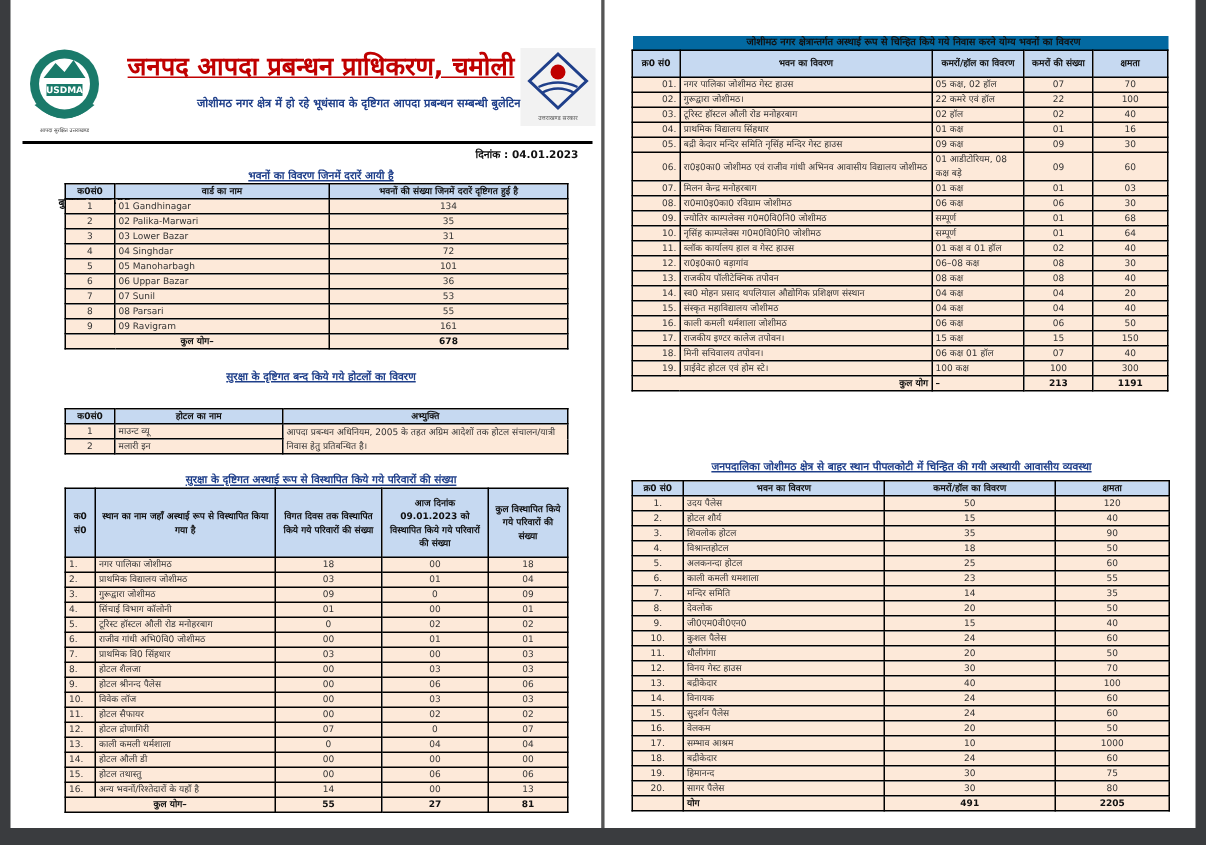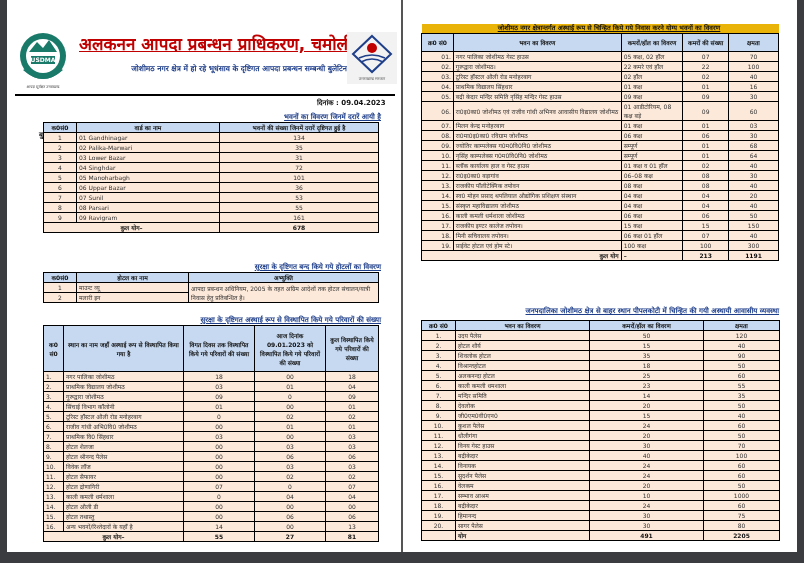--- a/index.html
+++ b/index.html
@@ -30,67 +30,67 @@
   .sub-title {
     position: absolute; left: 78px; top: 34px; width: 262px;
     color: #1f3f8a; font-size: 7.5px; font-weight: bold; text-align: right; line-height: 14px;
   }
   .hr { position: absolute; left: 8px; top: 94px; width: 380px; height: 2px; background: #000; }
   .bulletin-no { position: absolute; left: 32px; top: 98px; font-size: 7px; font-weight: bold; color: #111; margin-top: 32px; }
   .bulletin-date { position: absolute; left: 310px; top: 98px; font-size: 7px; font-weight: bold; color: #111; }
 
   .sec-title {
     position: absolute; font-size: 7px; font-weight: bold; color: #1f3f8a;
-    text-decoration: underline; text-align: right; white-space: nowrap;
+    text-decoration: underline; text-align: center; white-space: nowrap;
   }
 
   table { border-collapse: collapse; position: absolute; table-layout: fixed; }
   td, th {
     border: 1px solid #000; padding: 0 2px; font-size: 6px; line-height: 9px;
     color: #333; overflow: hidden; white-space: nowrap;
   }
   th { background: #c6d9f1; font-weight: bold; color: #111; text-align: center; white-space: normal; }
   td { background: #fde9d9; }
   .c { text-align: center; }
   .r { text-align: right; }
   .tot td { font-weight: bold; color: #111; }
   .wrap { white-space: normal; }
-  .tbl-title-row th { background: #eab308; text-decoration: underline; font-size: 6.5px; padding-left: 20px; }
+  .tbl-title-row th { background: #0369a1; font-size: 6.5px; padding-left: 20px; }
 </style>
 </head>
 <body>
 
 <div id="page-left" class="page">
   <div class="hdr">
     <div class="logo-l">
       <svg width="52" height="60" viewBox="0 0 52 60">
         <circle cx="26" cy="26" r="23" fill="#1a7a6a"></circle>
         <circle cx="26" cy="26" r="17" fill="#ffffff"></circle>
         <path d="M12 22 L20 12 L26 18 L32 10 L40 22 Z" fill="#1a7a6a"></path>
         <rect x="14" y="26" width="24" height="8" fill="#1a7a6a"></rect>
         <text x="26" y="32" font-size="6" fill="#fff" text-anchor="middle" font-family="DejaVu Sans, sans-serif" font-weight="bold">USDMA</text>
         <path d="M6 40 Q26 58 46 40 L42 38 Q26 52 10 38 Z" fill="#1a7a6a"></path>
         <text x="26" y="58" font-size="3.5" fill="#333" text-anchor="middle" font-family="DejaVu Sans, sans-serif">आपदा सुरक्षित उत्तराखण्ड</text>
       </svg>
     </div>
-    <div class="main-title">अलकनन आपदा प्रबन्धन प्राधिकरण, चमोली</div>
+    <div class="main-title">जनपद आपदा प्रबन्धन प्राधिकरण, चमोली</div>
     <div class="sub-title">जोशीमठ नगर क्षेत्र में हो रहे भूधंसाव के दृष्टिगत आपदा प्रबन्धन सम्बन्धी बुलेटिन</div>
     <div class="logo-r">
       <svg width="50" height="52" viewBox="0 0 50 52">
         <path d="M25 4 L44 22 L25 40 L6 22 Z" fill="none" stroke="#1f3f8a" stroke-width="2"></path>
         <circle cx="25" cy="16" r="5" fill="#c00000"></circle>
         <path d="M12 26 Q25 20 38 26" stroke="#1f3f8a" stroke-width="1.5" fill="none"></path>
         <path d="M14 30 Q25 24 36 30" stroke="#1f3f8a" stroke-width="1.5" fill="none"></path>
         <text x="25" y="48" font-size="4" fill="#555" text-anchor="middle" font-family="DejaVu Sans, sans-serif">उत्तराखण्ड सरकार</text>
       </svg>
     </div>
   </div>
   <div class="hr"></div>
   <div class="bulletin-no">बुलेटिन संख्या–05</div>
-  <div class="bulletin-date">दिनांक : 09.04.2023</div>
+  <div class="bulletin-date">दिनांक : 04.01.2023</div>
 
   <div class="sec-title" style="left:40px;top:112px;width:334px;">भवनों का विवरण जिनमें दरारें आयी है</div>
   <table id="t-cracked" style="left:36px;top:122px;width:335px;">
     <colgroup>
         <col style="width:33px">
         <col style="width:143px">
         <col style="width:159px">
       </colgroup>
     <thead>
         <tr>
@@ -145,21 +145,21 @@
           <td>09 Ravigram</td>
           <td class="c">161</td>
         </tr>
         <tr class="tot">
           <td class="c" colspan="2">कुल योग–</td>
           <td class="c">678</td>
         </tr>
       </tbody>
   </table>
 
-  <div class="sec-title" style="left:40px;top:262px;width:334px;">सुरक्षा के दृष्टिगत बन्द किये गये होटलों का विवरण</div>
+  <div class="sec-title" style="left:40px;top:246px;width:334px;">सुरक्षा के दृष्टिगत बन्द किये गये होटलों का विवरण</div>
   <table id="t-hotels" style="left:36px;top:272px;width:335px;">
     <colgroup>
         <col style="width:33px">
         <col style="width:112px">
         <col style="width:190px">
       </colgroup>
     <thead>
         <tr>
       <th>क0सं0</th>
       <th>होटल का नाम</th>

